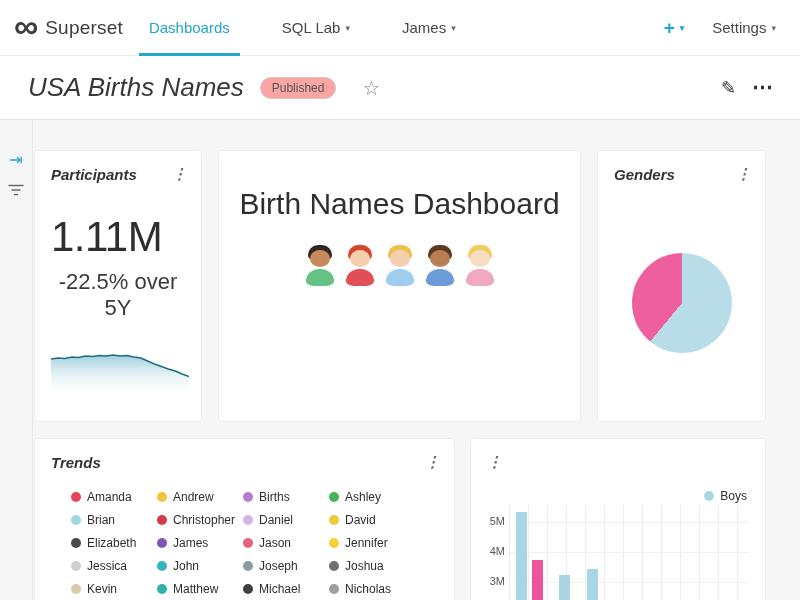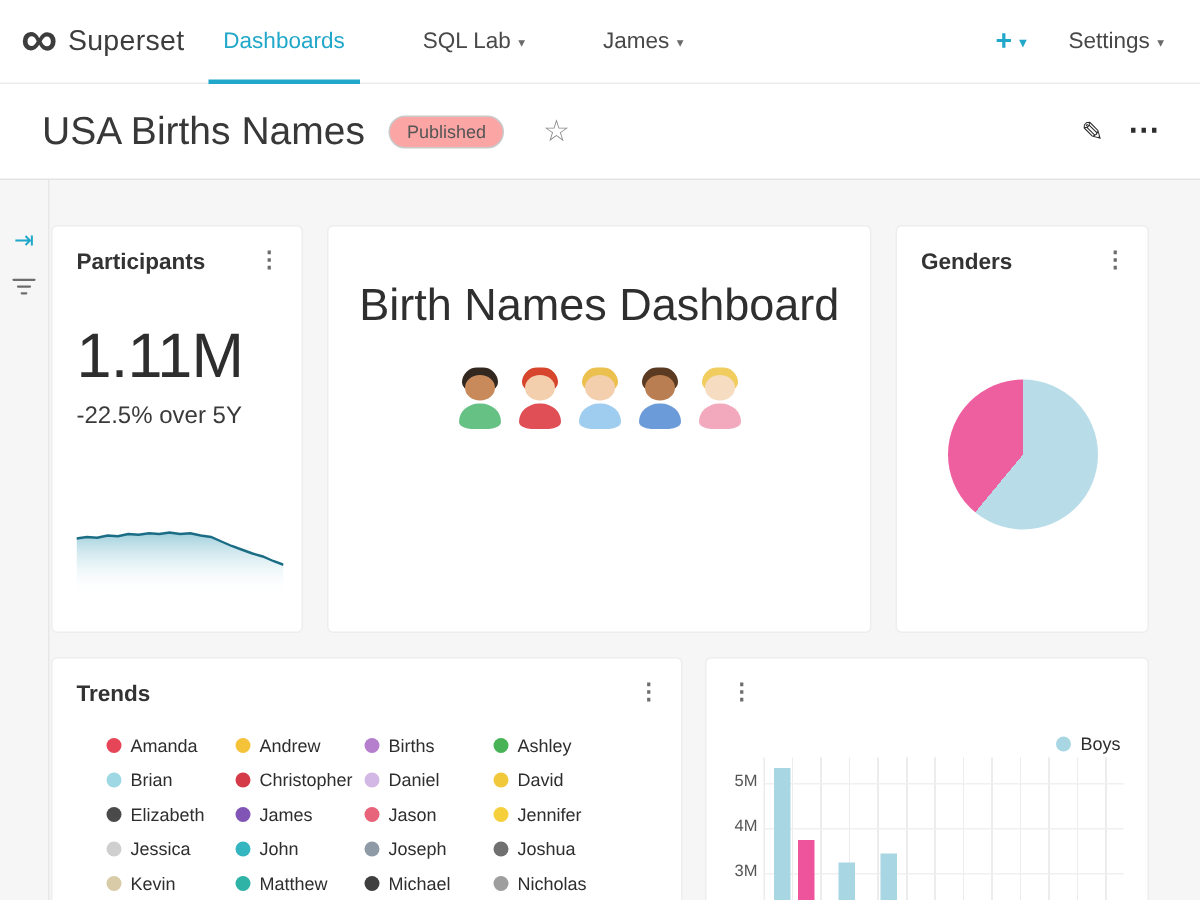--- a/index.html
+++ b/index.html
@@ -20,44 +20,44 @@
                             height:3px; background:#20a7c9; }
   .caret { font-size:9px; color:#6a6a6a; margin-left:5px; }
   .caret.teal { color:#20a7c9; }
   .nav-right { margin-left:auto; display:flex; align-items:center; gap:28px; padding-right:24px; }
   .plus-btn { color:#20a7c9; font-size:19px; font-weight:700; cursor:pointer; display:flex; align-items:center; }
   .settings-btn { font-size:15px; color:#484848; cursor:pointer; display:flex; align-items:center; }
 
   
   .dash-header { position:absolute; top:56px; left:0; width:800px; height:64px; background:#fff;
                  border-bottom:1px solid #e4e4e4; display:flex; align-items:center; padding-left:28px; z-index:4; }
-  .page-title { font-size:26px; font-weight:400; color:#383838; }
+  .page-title { font-size:26px; font-weight:400; color:#383838;font-style:italic; }
   .badge { margin-left:16px; padding:3px 11px; font-size:12px; color:#555; background:#fca5a5;
            border:1px solid #c9c9c9; border-radius:11px; }
   .star { margin-left:26px; font-size:20px; color:#8c8c8c; cursor:pointer; }
   .header-actions { margin-left:auto; display:flex; align-items:center; gap:16px; padding-right:26px; }
   .pencil { font-size:18px; color:#2d2d2d; cursor:pointer; }
   .h-dots { font-size:21px; color:#2d2d2d; font-weight:700; letter-spacing:1px; cursor:pointer; line-height:0.6; }
 
   
   .content { position:absolute; top:120px; left:0; width:800px; height:480px; background:#f6f6f6; }
   .rail { position:absolute; left:0; top:0; width:33px; height:480px; border-right:1px solid #e7e7e7;
           display:flex; flex-direction:column; align-items:center; padding-top:30px; gap:14px; }
   .expand-ic { color:#20a7c9; font-size:16px; cursor:pointer; }
   .filter-ic { cursor:pointer; }
 
   
   .card { position:absolute; background:#fff; border:1px solid #ededed; border-radius:4px; }
-  .card-head { display:flex; justify-content:space-between; align-items:flex-start; padding:15px 14px 0 16px; }
+  .card-head { display:flex; justify-content:space-between; align-items:flex-start; padding:15px 14px 0 16px;font-style:italic; }
   .card-title { font-size:15px; font-weight:600; color:#333; }
   .kebab { font-size:15px; color:#6d6d6d; font-weight:700; cursor:pointer; line-height:1; }
 
   #participants-card { left:34px; top:30px; width:168px; height:272px; }
   .big-number { padding:30px 16px 0; font-size:42px; font-weight:500; color:#2e2e2e; letter-spacing:-0.5px; }
-  .trend-label { padding:8px 16px 0; font-size:16px; color:#3a3a3a; }
+  .trend-label { padding:8px 16px 0; font-size:22px; color:#3a3a3a;text-align:center; }
   .spark { position:absolute; left:16px; right:14px; bottom:24px; height:56px; }
 
   #headline-card { left:218px; top:30px; width:363px; height:272px; }
   .headline-title { margin-top:36px; text-align:center; font-size:30px; font-weight:500; color:#2f2f2f; }
   .figures { display:flex; justify-content:center; gap:8px; margin-top:24px; }
   .kid { position:relative; width:32px; height:41px; }
   .kid span { position:absolute; display:block; }
   .kid .hair { top:0; left:4px; width:24px; height:15px; border-radius:12px 12px 6px 6px; }
   .kid .face { top:5px; left:6px; width:20px; height:17px; border-radius:50%; }
   .kid .body { bottom:0; left:2px; width:28px; height:17px; border-radius:50% 50% 30% 30% / 75% 75% 30% 30%; }

